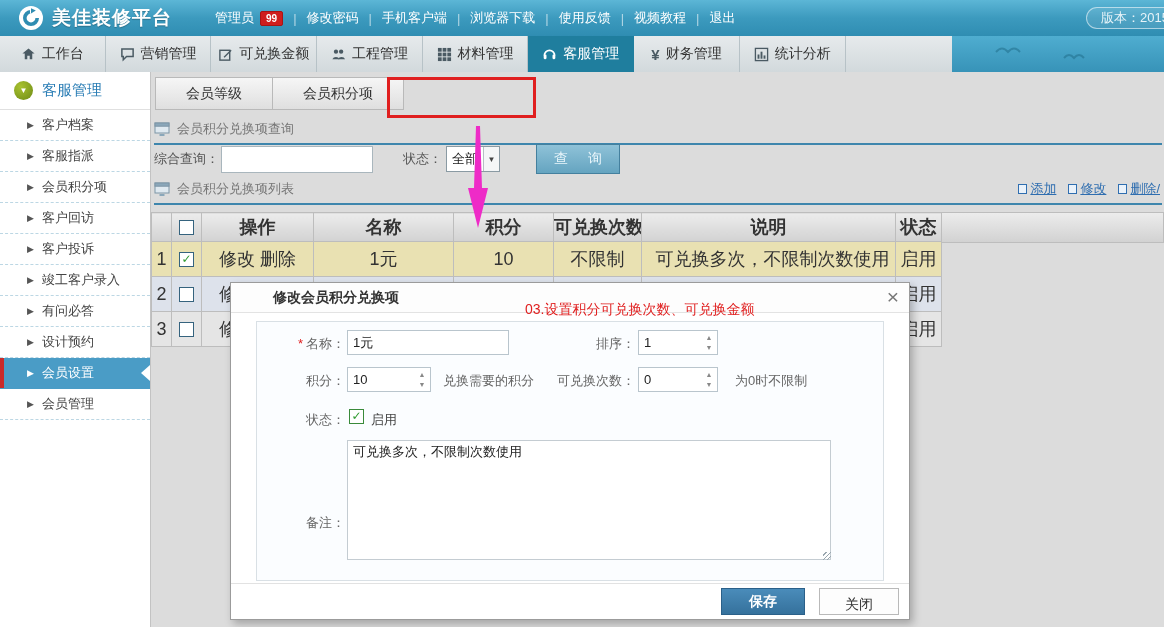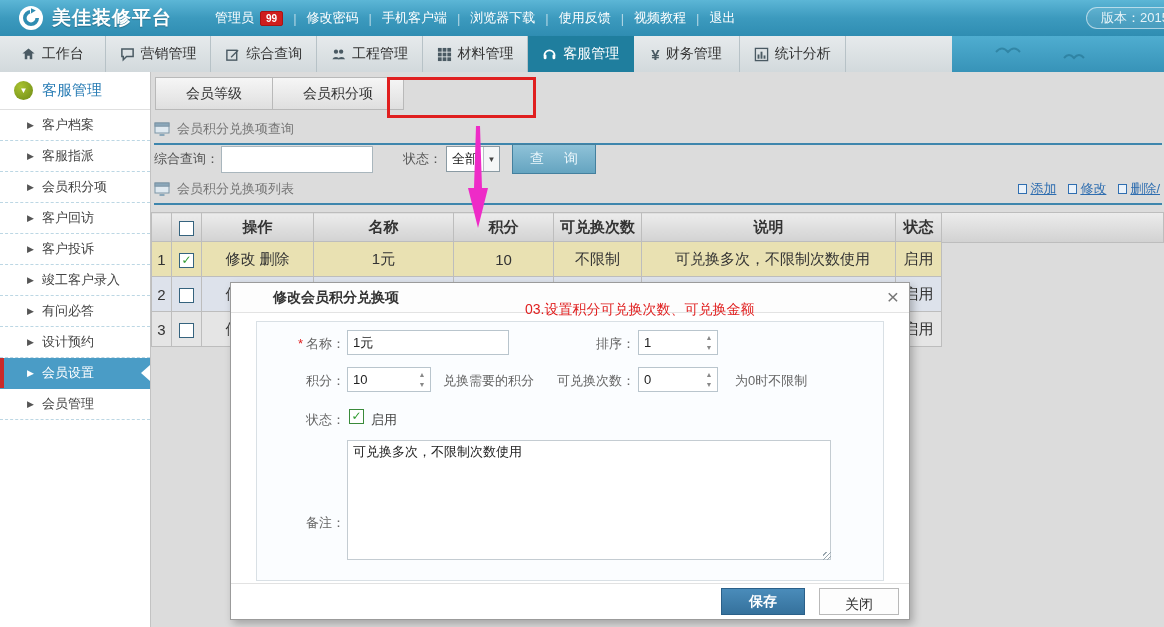--- a/index.html
+++ b/index.html
@@ -64,27 +64,27 @@
   .sec-actions { margin-left:auto; display:flex; gap:12px; padding-right:2px;}
   .sec-link { color:#2f6eb0; font-size:13px; text-decoration:underline; display:flex; align-items:center; gap:3px; cursor:pointer; white-space:nowrap;}
   .sq-icon { display:inline-block; width:9px; height:10px; border:1px solid #2f6eb0; background:#eaf2fa;}
 
   .search-row { position:absolute; left:3px; top:72px; height:30px; display:flex; align-items:center; font-size:13px; color:#555;}
   .search-input { width:152px; height:27px; border:1px solid #a9b6bd; background:#fff; margin-left:2px; padding:0 5px; font-size:13px;}
   .status-label { margin-left:30px; }
   .status-select { margin-left:4px; width:54px; height:26px; border:1px solid #8a9aa3; background:#fff; display:flex; align-items:center; cursor:pointer;}
   .status-select .val { flex:1; text-align:center; font-size:13px; color:#222;}
   .status-select .arr { width:16px; height:100%; border-left:1px solid #b5bfc5; display:flex; align-items:center; justify-content:center; font-size:8px; color:#444; background:#f4f6f7;}
-  .query-btn { margin-left:12px; width:84px; height:30px; border:1px solid #44809e;
+  .query-btn { margin-left:36px; width:84px; height:30px; border:1px solid #44809e;
     background:linear-gradient(180deg,#8fc2d8 0%,#65a4c0 100%); color:#eaf6fb; font-size:14px;
     letter-spacing:8px; padding-left:8px; display:flex; align-items:center; justify-content:center; cursor:pointer;text-align:center;}
 
   
   table.list { position:absolute; left:0; top:140px; border-collapse:collapse; table-layout:fixed; width:790px; background:#dcdcdc;}
-  table.list th, table.list td { border:1px solid #bdbdbd; font-size:15px; text-align:center; overflow:hidden; white-space:nowrap;}
+  table.list th, table.list td { border:1px solid #bdbdbd; font-size:18px; text-align:center; overflow:hidden; white-space:nowrap;}
   table.list th { height:29px; background:linear-gradient(180deg,#ececec,#d2d2d2); color:#333; font-weight:bold;}
   table.list td { height:35px; color:#333; }
   tr.row1 td { background:#e9e1b2; }
   tr.row2 td { background:#dde2eb; }
   tr.row3 td { background:#e5e5e5; }
   td.cell-desc { text-align:left; padding-left:8px; }
   .op-links { color:#2f6eb0; cursor:pointer; }
   .header-ext { position:absolute; left:789px; top:140px; width:224px; height:31px;
     background:linear-gradient(180deg,#ececec,#d2d2d2); border:1px solid #bdbdbd; border-left:none;}
   .cbx { display:inline-block; width:15px; height:15px; border:1px solid #35637e; background:#fff; vertical-align:middle;
@@ -179,21 +179,21 @@
           </span>
         <span>营销管理</span>
       </div>
       <div class="navtab">
         <span class="nicon">
             <svg width="15" height="15" viewBox="0 0 16 16">
               <rect x="2" y="3.5" width="10.5" height="10.5" fill="none" stroke="currentColor" stroke-width="1.5"></rect>
               <path d="M6 10.5L13.5 3l1 1L7 11.5z" fill="currentColor"></path>
             </svg>
           </span>
-        <span>综合查询</span>
+        <span>可兑换金额</span>
       </div>
       <div class="navtab">
         <span class="nicon">
             <svg width="15" height="15" viewBox="0 0 16 16">
               <circle cx="5.3" cy="5" r="2.3" fill="currentColor"></circle>
               <circle cx="10.8" cy="5" r="2.3" fill="currentColor"></circle>
               <path d="M1.5 13a4 3.6 0 0 1 7.5 0z" fill="currentColor"></path>
               <path d="M7.5 13a4 3.6 0 0 1 7.5 0z" fill="currentColor"></path>
             </svg>
           </span>

